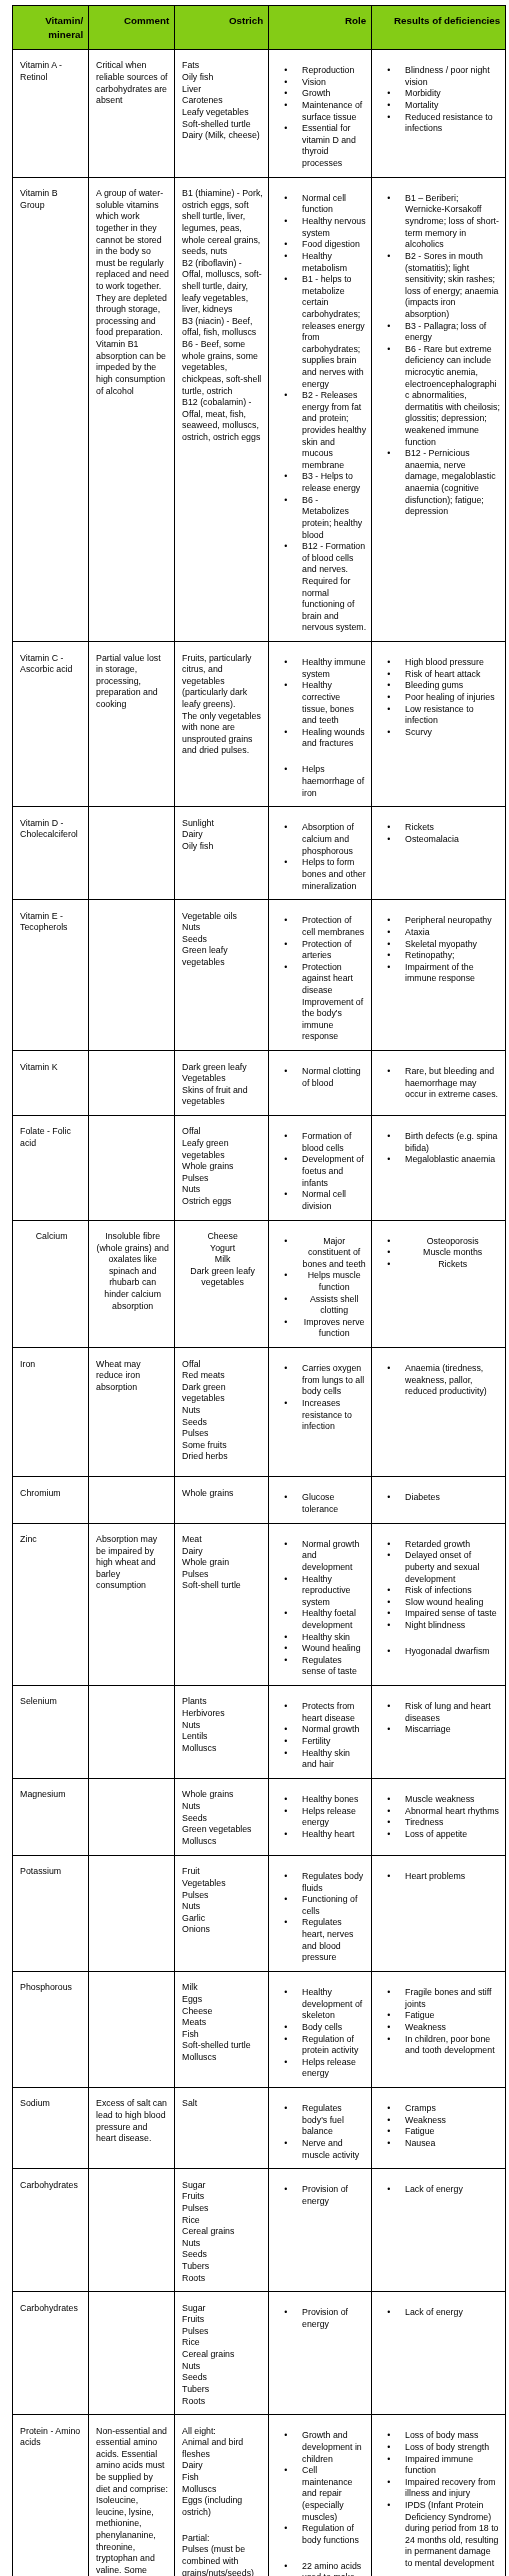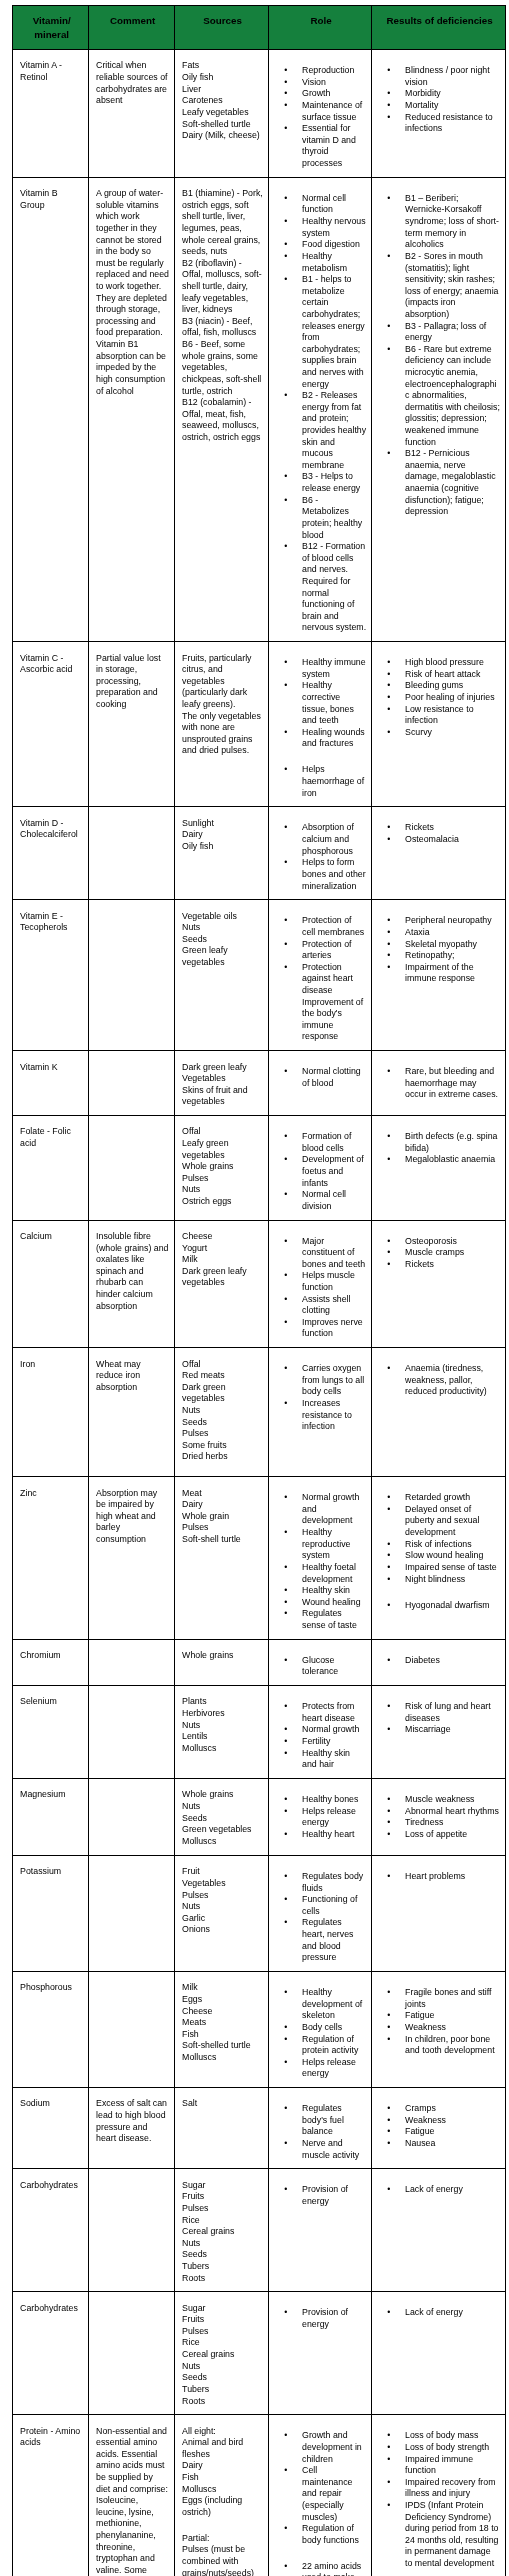--- a/index.html
+++ b/index.html
@@ -19,22 +19,22 @@
     table-layout:fixed;
     width:494px;
   }
   th,td {
     border:0.8px solid #000;
     vertical-align:top;
     overflow-wrap:break-word;
     box-sizing:border-box;
   }
   th {
-    background:#15803d;
-    text-align:center;
+    background:#84cc16;
+    text-align:right;
     font-size:9.8px;
     line-height:1.35;
     font-weight:bold;
     padding:8.2px 5.2px 5.2px 6.7px;
     height:44px;
   }
   td {
     font-size:8.8px;
     line-height:1.32;
     padding:10.3px 5.2px 7.2px 6.7px;
@@ -66,21 +66,21 @@
       <col style="width:76px">
       <col style="width:86px">
       <col style="width:94px">
       <col style="width:103px">
       <col style="width:134px">
     </colgroup>
     <thead>
       <tr>
         <th>Vitamin/ mineral</th>
         <th>Comment</th>
-        <th>Sources</th>
+        <th>Ostrich</th>
         <th>Role</th>
         <th>Results of deficiencies</th>
       </tr>
     </thead>
     <tbody id="table-body">
         <tr style="height: 116px;">
           <td class="c-name">
             <p class="line">Vitamin A - Retinol</p>
           </td>
           <td class="c-comment">
@@ -275,21 +275,21 @@
               <li>Normal cell division</li>
             </ul>
           </td>
           <td class="c-deficiencies">
             <ul class="blist">
               <li>Birth defects (e.g. spina bifida)</li>
               <li>Megaloblastic anaemia</li>
             </ul>
           </td>
         </tr>
-        <tr style="height: 118px;">
+        <tr style="height: 118px; text-align: center;">
           <td class="c-name">
             <p class="line">Calcium</p>
           </td>
           <td class="c-comment">
             <p class="line">Insoluble fibre (whole grains) and oxalates like spinach and rhubarb can hinder calcium absorption</p>
           </td>
           <td class="c-sources">
             <p class="line">Cheese</p>
             <p class="line">Yogurt</p>
             <p class="line">Milk</p>
@@ -299,21 +299,21 @@
             <ul class="blist">
               <li>Major constituent of bones and teeth</li>
               <li>Helps muscle function</li>
               <li>Assists shell clotting</li>
               <li>Improves nerve function</li>
             </ul>
           </td>
           <td class="c-deficiencies">
             <ul class="blist">
               <li>Osteoporosis</li>
-              <li>Muscle cramps</li>
+              <li>Muscle months</li>
               <li>Rickets</li>
             </ul>
           </td>
         </tr>
         <tr style="height: 129px;">
           <td class="c-name">
             <p class="line">Iron</p>
           </td>
           <td class="c-comment">
             <p class="line">Wheat may reduce iron absorption</p>
@@ -330,20 +330,39 @@
           </td>
           <td class="c-role">
             <ul class="blist">
               <li>Carries oxygen from lungs to all body cells</li>
               <li>Increases resistance to infection</li>
             </ul>
           </td>
           <td class="c-deficiencies">
             <ul class="blist">
               <li>Anaemia (tiredness, weakness, pallor, reduced productivity)</li>
+            </ul>
+          </td>
+        </tr>
+        <tr style="height: 28px;">
+          <td class="c-name">
+            <p class="line">Chromium</p>
+          </td>
+          <td class="c-comment"></td>
+          <td class="c-sources">
+            <p class="line">Whole grains</p>
+          </td>
+          <td class="c-role">
+            <ul class="blist">
+              <li>Glucose tolerance</li>
+            </ul>
+          </td>
+          <td class="c-deficiencies">
+            <ul class="blist">
+              <li>Diabetes</li>
             </ul>
           </td>
         </tr>
         <tr style="height: 144px;">
           <td class="c-name">
             <p class="line">Zinc</p>
           </td>
           <td class="c-comment">
             <p class="line">Absorption may be impaired by high wheat and barley consumption</p>
           </td>
@@ -369,39 +388,20 @@
               <li>Retarded growth</li>
               <li>Delayed onset of puberty and sexual development</li>
               <li>Risk of infections</li>
               <li>Slow wound healing</li>
               <li>Impaired sense of taste</li>
               <li>Night blindness</li>
             </ul>
             <div class="gap"></div>
             <ul class="blist">
               <li>Hyogonadal dwarfism</li>
-            </ul>
-          </td>
-        </tr>
-        <tr style="height: 28px;">
-          <td class="c-name">
-            <p class="line">Chromium</p>
-          </td>
-          <td class="c-comment"></td>
-          <td class="c-sources">
-            <p class="line">Whole grains</p>
-          </td>
-          <td class="c-role">
-            <ul class="blist">
-              <li>Glucose tolerance</li>
-            </ul>
-          </td>
-          <td class="c-deficiencies">
-            <ul class="blist">
-              <li>Diabetes</li>
             </ul>
           </td>
         </tr>
         <tr style="height: 88px; margin-top: 20px;">
           <td class="c-name">
             <p class="line">Selenium</p>
           </td>
           <td class="c-comment"></td>
           <td class="c-sources">
             <p class="line">Plants</p>

